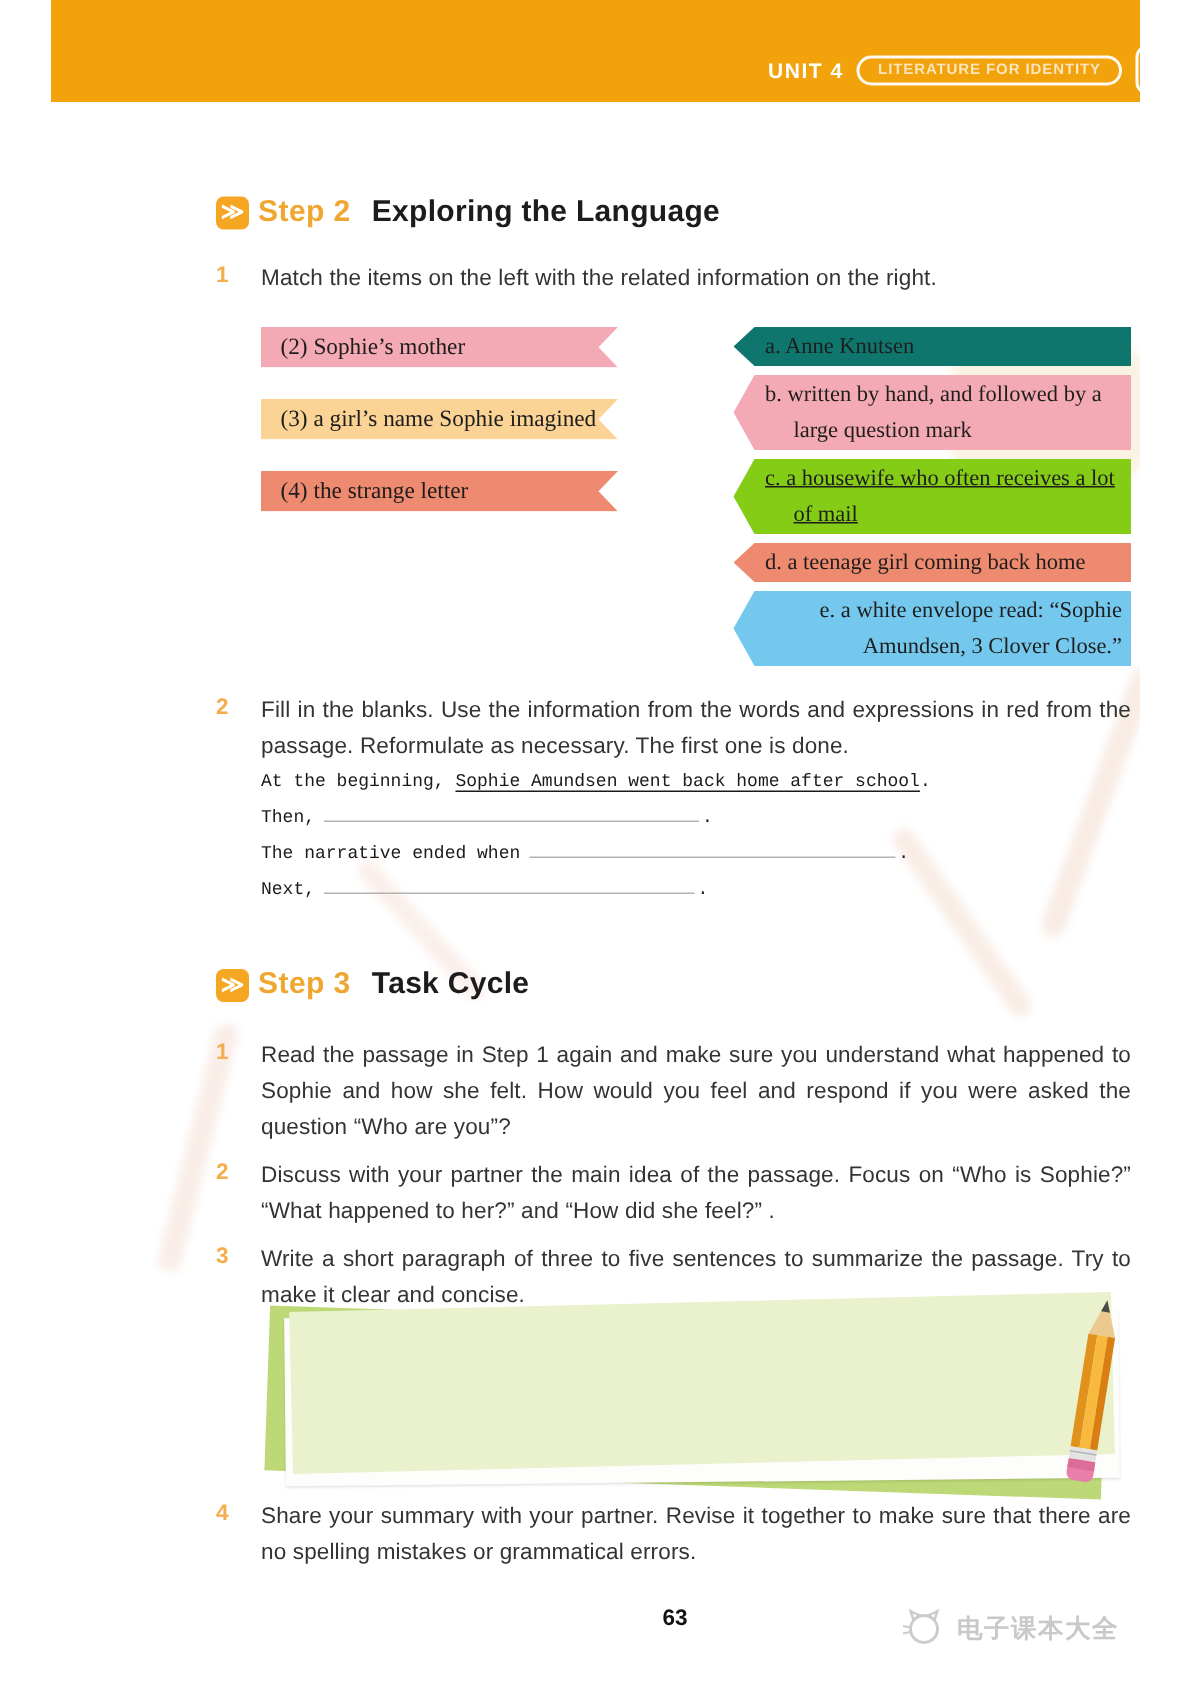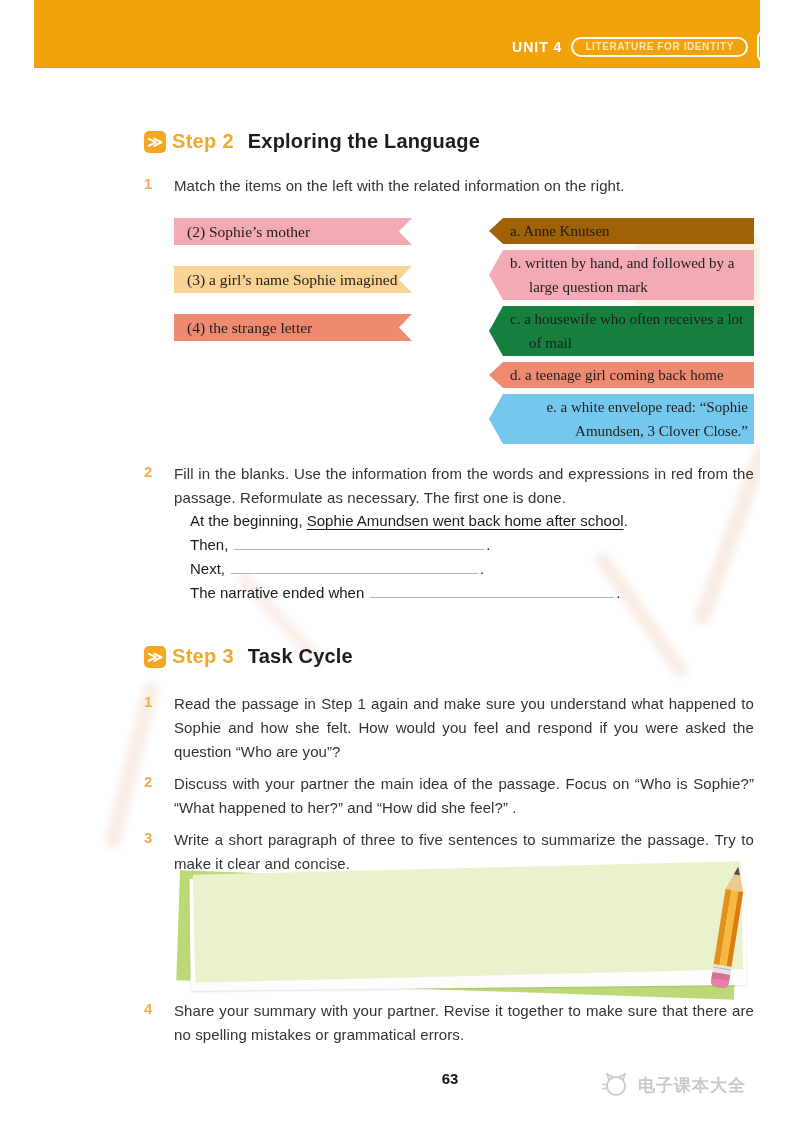--- a/index.html
+++ b/index.html
@@ -62,22 +62,22 @@
     clip-path:polygon(0 0, 100% 0, calc(100% - 13px) 50%, 100% 100%, 0 100%);
   }
   .r-banner {
     margin-bottom:6px; padding:1px 6px 1px 40px; text-indent:-19px;
     font-family:"Liberation Serif", serif; font-size:15px; line-height:24px; color:#1d1d1d;
     clip-path:polygon(14px 0, 100% 0, 100% 100%, 14px 100%, 0 50%);
   }
   
   .serif-block { position:absolute; left:140px; width:600px; }
   .serif-line {
-    font-family:Liberation Sans, sans-serif; font-size:15px; color:#1a1a1a;
-    height:24px; line-height:24px; white-space:nowrap;margin-left:16px;
+    font-family:Liberation Mono, monospace; font-size:12px; color:#1a1a1a;
+    height:24px; line-height:24px; white-space:nowrap;
   }
   .u { text-decoration:underline; text-underline-offset:3px; }
   .blank {
     display:inline-block; height:15px; border-bottom:1.3px solid #b3b3b3;
     margin:0 2px 0 6px; vertical-align:baseline;
   }
   .b1 { width:264px; } .b2 { width:250px; } .b3 { width:247px; } .b4 { width:244px; }
   
   .pad { position:absolute; top:868px; left:148px; width:566px; height:132px; }
   .pad-sheet { position:absolute; }
@@ -134,38 +134,38 @@
       <div class="task-text">Match the items on the left with the related information on the right.</div>
     </div>
 
     <div class="match-area">
       <div class="col-left">
         <div class="l-banner" style="background-color: rgb(244, 170, 180);">(2) Sophie’s mother</div>
         <div class="l-banner" style="background-color: rgb(251, 211, 149);">(3) a girl’s name Sophie imagined</div>
         <div class="l-banner" style="background-color: rgb(238, 138, 112);">(4) the strange letter</div>
       </div>
       <div class="col-right">
-        <div class="r-banner" style="background-color: #a16207;">a. Anne Knutsen</div>
+        <div class="r-banner" style="background-color: #0f766e;">a. Anne Knutsen</div>
         <div class="r-banner" style="background-color: rgb(244, 170, 180);">b. written by hand, and followed by a large question mark</div>
-        <div class="r-banner" style="background-color: #15803d;">c. a housewife who often receives a lot of mail</div>
+        <div class="r-banner" style="background-color: #84cc16; text-decoration: underline;">c. a housewife who often receives a lot of mail</div>
         <div class="r-banner" style="background-color: rgb(238, 138, 112);">d. a teenage girl coming back home</div>
         <div class="r-banner" style="background-color: rgb(116, 200, 238); text-align: right;">e. a white envelope read: “Sophie Amundsen, 3 Clover Close.”</div>
       </div>
     </div>
 
     <div style="position:absolute; top:462px; left:110px;" class="task-row">
       <span class="task-num">2</span>
       <div class="task-text">Fill in the blanks. Use the information from the words and expressions in red from the passage. Reformulate as necessary. The first one is done.</div>
     </div>
 
     <div class="serif-block" style="top:509px;">
       <div class="serif-line"><span>At the beginning, </span><span class="u">Sophie Amundsen went back home after school</span><span>.</span></div>
       <div class="serif-line"><span>Then,</span><span class="blank b2"></span><span>.</span></div>
+      <div class="serif-line"><span>The narrative ended when</span><span class="blank b4"></span><span>.</span></div>
       <div class="serif-line"><span>Next,</span><span class="blank b3"></span><span>.</span></div>
-      <div class="serif-line"><span>The narrative ended when</span><span class="blank b4"></span><span>.</span></div>
     </div>
 
     <div class="step-heading" style="top:645px;">
       <span class="step-chevron">≫</span>
       <span class="step-label">Step 3</span>
       <span class="step-title">Task Cycle</span>
     </div>
 
     <div style="position:absolute; top:692px; left:110px;">
       <div class="task-row">

